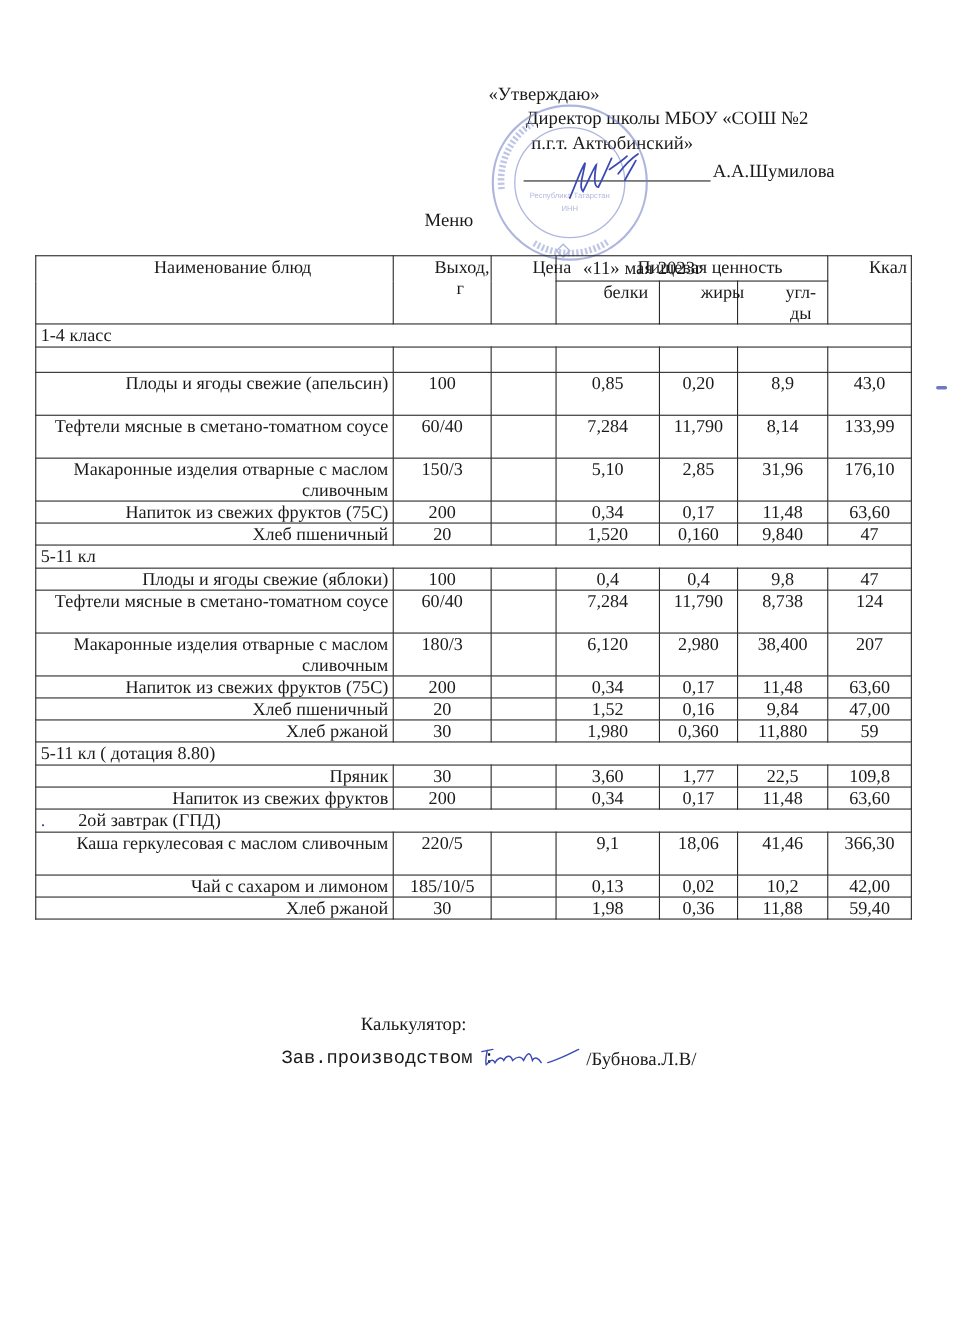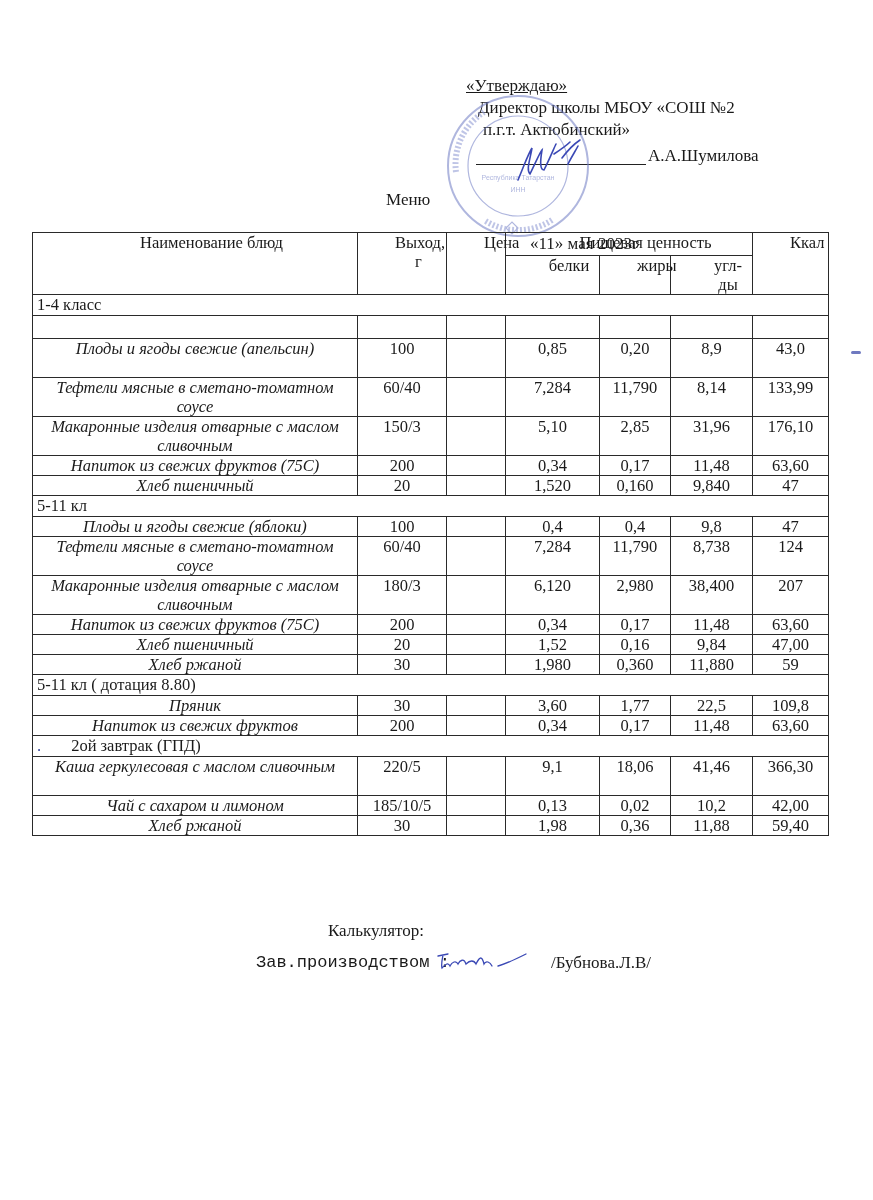--- a/index.html
+++ b/index.html
@@ -2,52 +2,52 @@
 <html><head>
 <meta charset="utf-8">
 <style>
   html, body { margin: 0; padding: 0; }
   body {
     width: 873px; height: 1200px; background: #ffffff; position: relative; overflow: hidden;
     font-family: "Liberation Serif", "DejaVu Serif", serif; color: #1a1a1a;
   }
   .approve { position: absolute; left: 0; top: 0; }
   .approve .line { position: absolute; font-size: 17px; white-space: nowrap; }
-  #approve-title { left: 466px; top: 76px; text-decoration: underline; }
+  #approve-title { left: 444px; top: 76px; }
   #approve-director { left: 478px; top: 98px; }
   #approve-place { left: 483px; top: 120px; }
   #approve-sign-line { position: absolute; left: 476px; top: 164px; width: 170px; border-bottom: 1.3px solid #222; }
   #approve-name { left: 648px; top: 146px; }
   #menu-label { left: 386px; top: 190px; position: absolute; font-size: 17px; }
   #menu-date { left: 530px; top: 190px; position: absolute; font-size: 17px; margin-top: 44px; }
 
   .stamp { position: absolute; left: 444px; top: 92px; width: 148px; height: 148px; pointer-events: none; opacity: 0.55; }
   .signature { position: absolute; left: 510px; top: 136px; width: 80px; height: 50px; pointer-events: none; }
 
   table.menu {
     position: absolute; left: 32px; top: 232px; width: 796px;
     border-collapse: collapse; font-size: 16.5px; table-layout: fixed;
   }
   table.menu td, table.menu th {
     border: 1px solid #2a2a2a; padding: 0 4px; font-weight: normal; line-height: 19px; vertical-align: top;
   }
   table.menu th { text-align: center; padding-left: 37px; }
-  td.name { text-align: center; font-style: italic; }
+  td.name { text-align: right; }
   td.num { text-align: center; }
   tr.section td { text-align: left; height: 20px; }
   tr.blank td { height: 22px; }
   tr.row-1 td { height: 19px; }
   tr.row-2 td { height: 38px; }
   th.h1 { height: 22px; }
   th.h2 { height: 24px; vertical-align: middle; }
   .dot { color: #3a4aa0; margin-right: 30px; }
 
   .footer { position: absolute; font-size: 17px; white-space: nowrap; }
   #footer-manager-label { left: 256px; top: 953px; font-family: Liberation Mono, monospace; }
-  #footer-manager-name { left: 551px; top: 953px; }
+  #footer-manager-name { left: 533px; top: 953px; }
   #footer-calc { left: 328px; top: 921px; }
   .sig2 { position: absolute; left: 434px; top: 950px; width: 96px; height: 22px; pointer-events: none; }
   .speck { position: absolute; width: 10px; height: 3px; background: #4b57b0; border-radius: 2px; opacity: .8; }
 </style>
 </head>
 <body>
 
 <div class="approve">
   <div class="line" id="approve-title">«Утверждаю»</div>
   <div class="line" id="approve-director">Директор школы МБОУ «СОШ №2</div>

